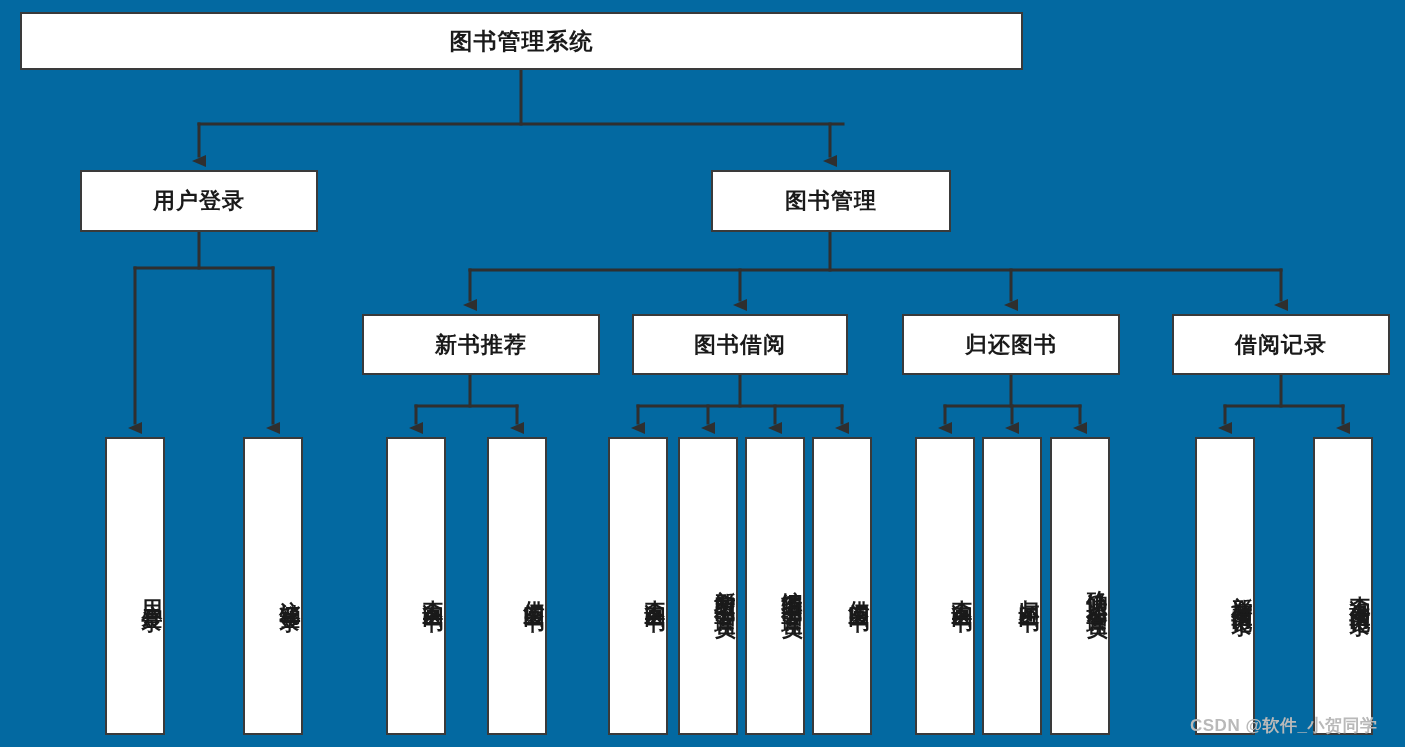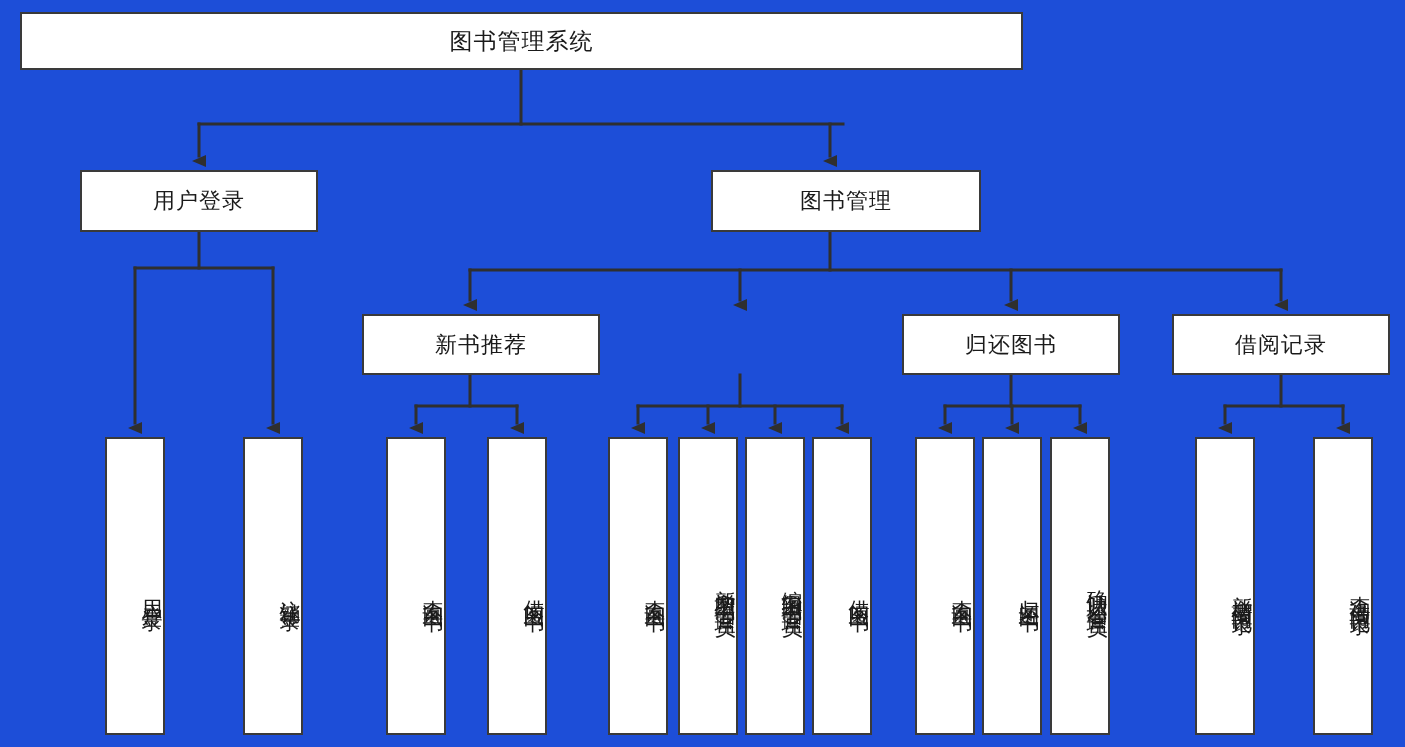--- a/index.html
+++ b/index.html
@@ -1,21 +1,21 @@
 <!DOCTYPE html>
 <html><head>
 <meta charset="utf-8">
 <style>
   html,body{margin:0;padding:0;background:#ffffff;}
   body{
     width:1405px;height:747px;
     font-family:"Liberation Sans","DejaVu Sans",sans-serif;
     overflow:hidden;
   }
-  #canvas{position:relative;width:1405px;height:747px;background:#1d4ed8;}
+  #canvas{position:relative;width:1405px;height:747px;background:#0369a1;font-weight:bold;}
   svg#wires{position:absolute;left:0;top:0;width:1405px;height:747px;}
   .node{
     position:absolute;
     box-sizing:border-box;
     background:#ffffff;
     border:2px solid #3a3a3a;
     display:flex;
     align-items:center;
     justify-content:center;
     color:#1a1a1a;
@@ -102,26 +102,29 @@
     </g>
   </svg>
 
   <div class="node horizontal root" style="left:20px;top:12px;width:1003px;height:58px;">
     <span class="lbl">图书管理系统</span>
   </div>
 
   <div class="node horizontal" style="left:80px;top:170px;width:238px;height:62px;">
     <span class="lbl">用户登录</span>
   </div>
-  <div class="node horizontal" style="left:711px;top:170px;width:270px;height:62px;">
+  <div class="node horizontal" style="left:711px;top:170px;width:240px;height:62px;">
     <span class="lbl">图书管理</span>
   </div>
 
   <div class="node horizontal" style="left:362px;top:314px;width:238px;height:61px;">
     <span class="lbl">新书推荐</span>
+  </div>
+  <div class="node horizontal" style="left:632px;top:314px;width:216px;height:61px;">
+    <span class="lbl">图书借阅</span>
   </div>
   <div class="node horizontal" style="left:902px;top:314px;width:218px;height:61px;">
     <span class="lbl">归还图书</span>
   </div>
   <div class="node horizontal" style="left:1172px;top:314px;width:218px;height:61px;">
     <span class="lbl">借阅记录</span>
   </div>
 
   <div class="node vertical" style="left:105px;top:437px;width:60px;height:298px;">
     <span class="lbl">用户登录</span>
@@ -160,14 +163,15 @@
     <span class="lbl">确认归还（管理员）</span>
   </div>
 
   <div class="node vertical" style="left:1195px;top:437px;width:60px;height:298px;">
     <span class="lbl">新增借阅记录</span>
   </div>
   <div class="node vertical" style="left:1313px;top:437px;width:60px;height:298px;">
     <span class="lbl">查询借阅记录</span>
   </div>
 
+  <div id="watermark">CSDN @软件_小贺同学</div>
 
 </div>
 
 </body></html>

